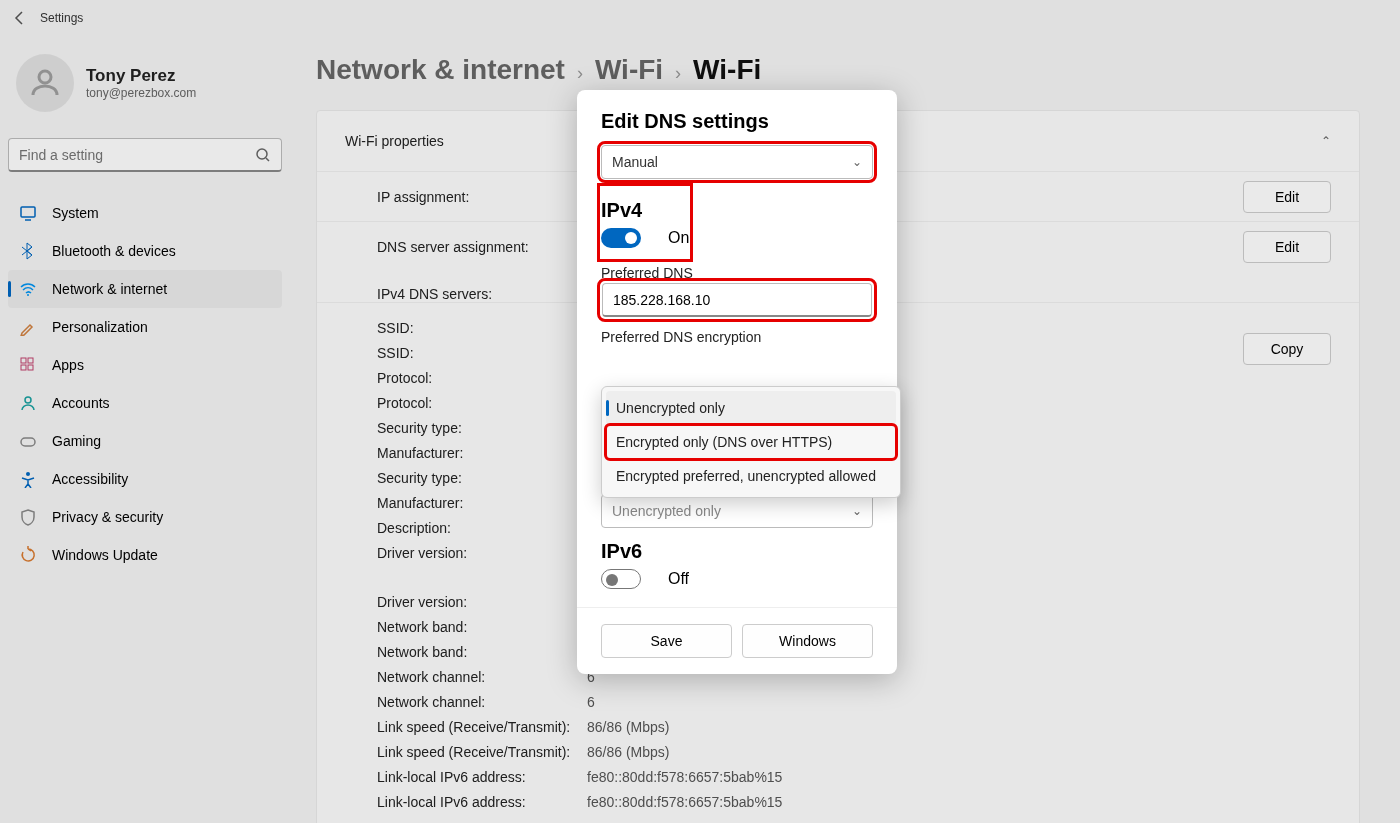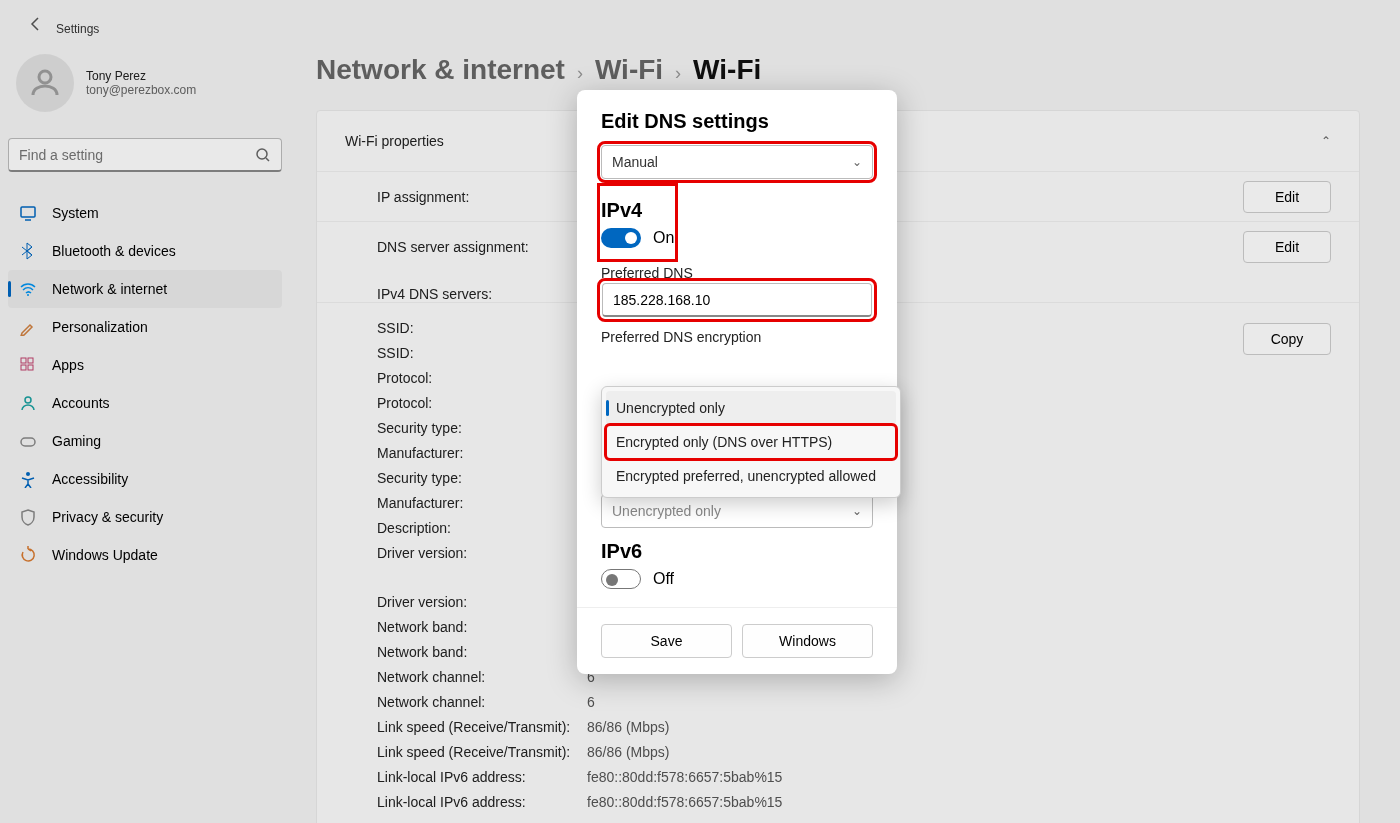--- a/index.html
+++ b/index.html
@@ -1,25 +1,25 @@
 <!DOCTYPE html>
 <html><head>
 <meta charset="utf-8">
 <style>
   * { box-sizing: border-box; margin: 0; padding: 0; font-family: "Segoe UI", Arial, sans-serif; }
   body { background: #f3f3f3; width: 1400px; height: 823px; overflow: hidden; position: relative; }
-  .topbar { height: 36px; display: flex; align-items: flex-end; padding-left: 24px; }
+  .topbar { height: 36px; display: flex; align-items: center; padding-left: 8px; }
   .backbtn { width: 24px; height: 24px; display: flex; align-items: center; justify-content: center; color: #333; font-size: 16px; }
   .app-title { margin-left: 8px; font-size: 12px; color: #333; }
   .main { display: flex; height: calc(100% - 36px); }
   .sidebar { width: 300px; padding-left: 8px; padding-right: 18px; }
   .profile { display: flex; align-items: center; padding: 8px; margin-bottom: 18px; margin-top: 10px; }
   .avatar { width: 58px; height: 58px; border-radius: 50%; background: #e0e0e0; display:flex; align-items:center; justify-content:center; margin-right: 12px; }
   .avatar svg { width: 36px; height: 36px; fill: #9e9e9e; }
-  .profile-name { font-weight: 400; font-size: 12px; color: #222; }
+  .profile-name { font-weight: 700; font-size: 17px; color: #222; }
   .profile-email { font-size: 12px; color: #666; }
   .searchbox { display:flex; align-items:center; border:1px solid #bbb; border-bottom:2px solid #888; height:34px; border-radius:4px; padding:0 10px; margin: 0 0 22px 0; background:#fdfdfd; }
   .searchbox input { border:none; outline:none; flex:1; font-size:14px; background:transparent; }
   .nav-item { display:flex; align-items:center; height:38px; border-radius:4px; padding-left:10px; position:relative; font-size:14px; color:#000000; }
   .nav-item.selected { background:#eaeaea; }
   .nav-item.selected::before { content:""; position:absolute; left:0; width:3px; height:16px; background:#0067c0; border-radius:2px; top:11px; }
   .nav-ico { width:20px; height:20px; margin-right:14px; display:flex; align-items:center; justify-content:center; }
   .content { flex:1; padding: 18px 40px 0 16px; }
   .breadcrumb { display:flex; align-items:baseline; gap:12px; font-size:28px; margin-bottom:24px; }
   .bc-link { color:#666; font-weight:600; }
@@ -33,21 +33,21 @@
   .btn { height:32px; min-width:88px; border:1px solid #ccc; background:#fefefe; border-radius:4px; font-size:14px; cursor:pointer; }
   .denserows .row { height:25px; }
   .denserows { padding-top:12px; padding-bottom:12px; }
   
   .overlay { position:absolute; inset:0; background:rgba(0,0,0,0.08); pointer-events:none; }
   .modal { position:absolute; left:577px; top:90px; width:320px; background:#fff; border-radius:8px; box-shadow:0 6px 30px rgba(0,0,0,0.25); padding:20px 24px 20px 24px; }
   .modal h2 { font-size:20px; font-weight:600; margin-bottom:12px; }
   .modal h3 { font-size:20px; font-weight:600; margin-top:12px; margin-bottom:4px; }
   .dropdown { border:1px solid #bbb; border-radius:4px; height:34px; display:flex; align-items:center; padding:0 10px; justify-content:space-between; font-size:14px; color:#333; margin-bottom:8px; }
   .hlred { outline:3px solid #e60000; outline-offset:1px; }
-  .toggle-row { display:flex; align-items:center; gap:12px; margin:6px 0 10px 0; }
+  .toggle-row { display:flex; align-items:center; gap:27px; margin:6px 0 10px 0; }
   .toggle { width:40px; height:20px; border-radius:10px; position:relative; }
   .toggle.on { background:#0067c0; }
   .toggle.off { background:#fff; border:1px solid #777; }
   .toggle .knob { position:absolute; width:12px; height:12px; border-radius:50%; top:4px; }
   .toggle.on .knob { right:4px; background:#fff; }
   .toggle.off .knob { left:4px; background:#777; }
   .modal label { font-size:14px; color:#222; }
   .txtinput { border:1px solid #bbb; border-bottom:2px solid #888; border-radius:4px; height:34px; width:100%; padding:0 10px; font-size:14px; margin:4px 0 8px 0; }
   .encmenu { position:absolute; left:24px; top:296px; width:300px; background:#f7f7f7; border:1px solid #ccc; border-radius:6px; box-shadow:0 6px 20px rgba(0,0,0,0.2); padding:4px; }
   .encitem { height:34px; display:flex; align-items:center; padding:0 10px; font-size:14px; color:#222; border-radius:4px; position:relative; }
@@ -206,21 +206,21 @@
         <span class="lbl">DNS server assignment:</span>
         <span class="val">Manual</span>
         <button class="btn">Edit</button>
       </div>
       <div class="row" style="height:30px;align-items:flex-end;">
         <span class="lbl">IPv4 DNS servers:</span>
         <span class="val">185.228.168.10</span>
       </div>
       </div>
       <div class="denserows" id="proplist" style="border-top:1px solid #eee; position:relative;">
-        <button class="btn" style="position:absolute; right:28px; top:20px;">Copy</button>
+        <button class="btn" style="position:absolute; right:28px; top:30px;">Copy</button>
       <div class="row">
             <span class="lbl" style="width:210px;">SSID:</span>
             <span class="val">NSA-Surveillance-Van</span>
           </div>
           <div class="row">
             <span class="lbl" style="width:210px;">SSID:</span>
             <span class="val">NSA-Surveillance-Van</span>
           </div>
           <div class="row">
             <span class="lbl" style="width:210px;">Protocol:</span>

